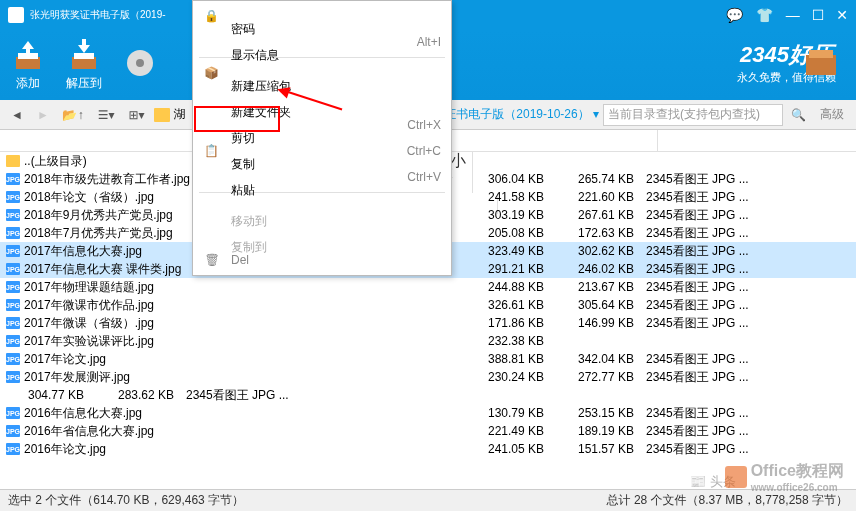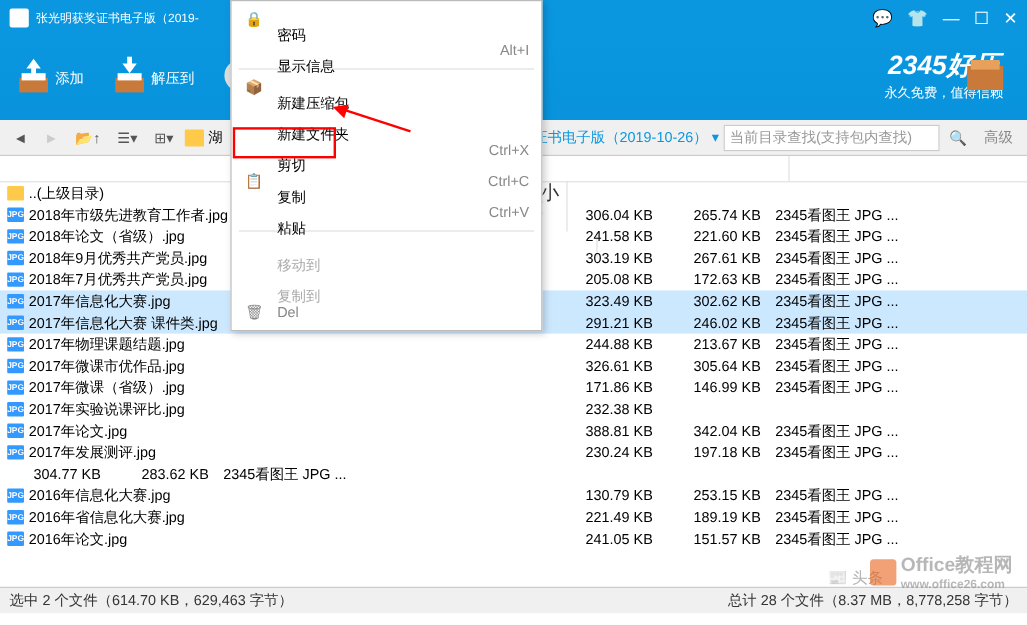--- a/index.html
+++ b/index.html
@@ -5,21 +5,21 @@
     * { margin: 0; padding: 0; box-sizing: border-box; }
     body { font-family: "Microsoft YaHei", sans-serif; font-size: 12px; background: #fff; width: 856px; height: 521px; overflow: hidden; position: relative; }
     
     .titlebar { height: 30px; background: linear-gradient(#0a97e0, #0a97e0); color: #fff; display: flex; align-items: center; padding: 0 8px; }
     .titlebar-icon { width: 16px; height: 16px; background: #fff; border-radius: 2px; margin-right: 6px; }
     .titlebar-title { flex: 1; font-size: 10px; }
     .titlebar-btns { display: flex; gap: 12px; }
     .titlebar-btns span { cursor: pointer; font-size: 14px; }
     
     .toolbar { height: 70px; background: linear-gradient(#0a97e0, #0893dc); display: flex; align-items: center; padding: 0 10px; position: relative; }
-    .tool-btn { display: flex; flex-direction: row; align-items: center; color: #fff; margin-right: 20px; cursor: pointer; justify-content: space-between; }
+    .tool-btn { display: flex; flex-direction: column; align-items: center; color: #fff; margin-right: 20px; cursor: pointer; justify-content: space-between; }
     .tool-icon { width: 36px; height: 32px; margin-bottom: 4px; }
     .brand { position: absolute; right: 20px; top: 10px; text-align: center; }
     .brand-logo { font-size: 22px; font-weight: bold; font-style: italic; color: #fff; }
     .brand-tag { font-size: 11px; color: #fff; }
     .brand-icon { width: 40px; height: 40px; position: absolute; right: -5px; top: 0; }
     
     .navbar { height: 30px; background: #f0f0f0; border-bottom: 1px solid #ccc; display: flex; align-items: center; padding: 0 6px; gap: 4px; }
     .nav-btn { padding: 3px 5px; cursor: pointer; border-radius: 2px; color: #555; }
     .address-box { flex: 1; display: flex; align-items: center; gap: 4px; }
     .folder-icon { width: 16px; height: 14px; background: #ffc94a; border-radius: 1px; }
@@ -254,21 +254,21 @@
       <div class="cell-size">388.81 KB</div>
       <div class="cell-comp">342.04 KB</div>
       <div class="cell-type">2345看图王 JPG ...</div>
     </div>
     <div class="row">
       <div class="cell-name">
         <span class="file-icon">JPG</span>
         <span>2017年发展测评.jpg</span>
       </div>
       <div class="cell-size">230.24 KB</div>
-      <div class="cell-comp">197.18 KB</div>
+      <div class="cell-comp">272.77 KB</div>
       <div class="cell-type">2345看图王 JPG ...</div>
     </div>
     <div class="row">
       <div class="cell-size">304.77 KB</div>
       <div class="cell-comp">283.62 KB</div>
       <div class="cell-type">2345看图王 JPG ...</div>
     </div>
     <div class="row">
       <div class="cell-name">
         <span class="file-icon">JPG</span>

